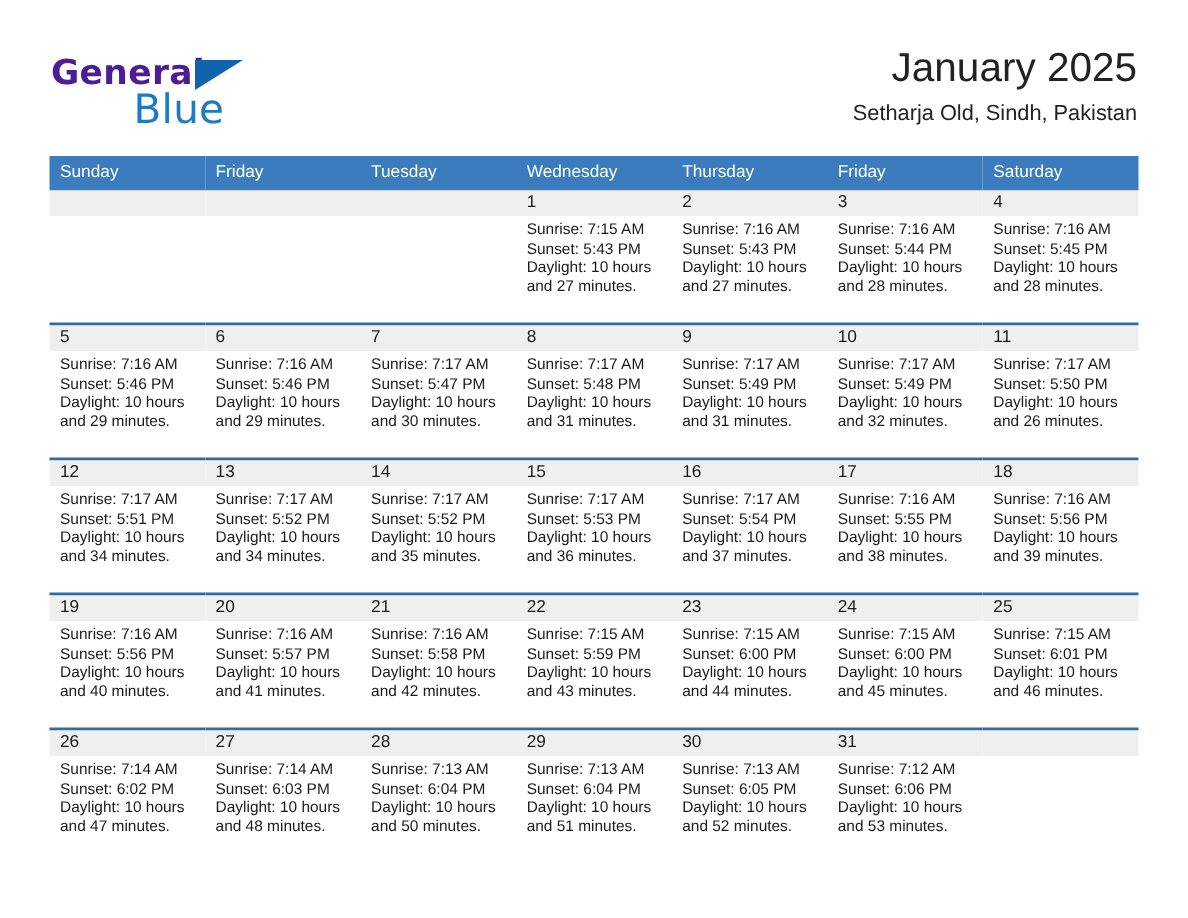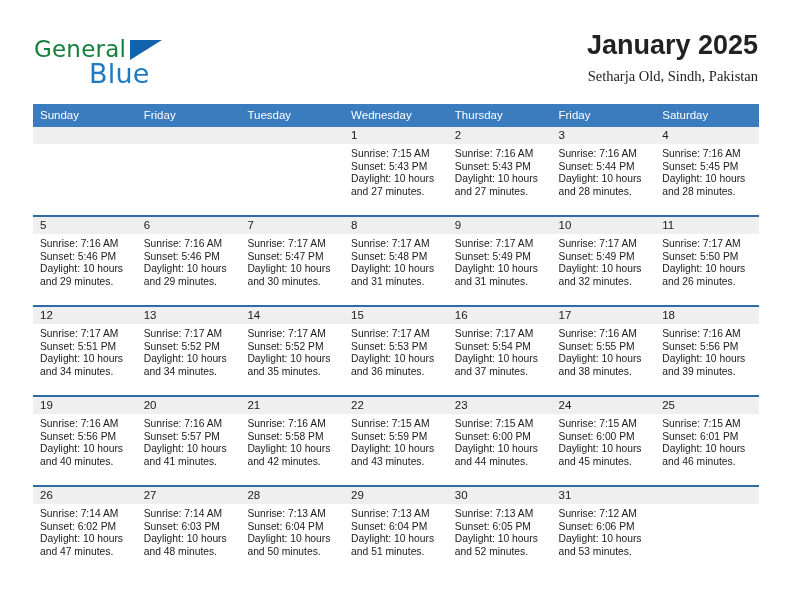--- a/index.html
+++ b/index.html
@@ -35,23 +35,23 @@
     top: 8px;
     width: 140px;
     height: 52px;
   }
   .logo-general {
     position: absolute;
     left: 0;
     top: 0;
     font-size: 23px;
     letter-spacing: 0.2px;
-    color: #15803d;
+    color: #4c1d95;
     font-family: "DejaVu Sans", sans-serif;
-    font-weight: 400;
+    font-weight: 700;
     text-align: right;
   }
   .logo-blue {
     position: absolute;
     left: 55px;
     top: 22px;
     font-size: 27px;
     letter-spacing: 0.2px;
     color: #1f7ac4;
     font-family: "DejaVu Sans", sans-serif;
@@ -69,32 +69,31 @@
 
   .title-block {
     position: absolute;
     right: 0;
     top: 0;
     text-align: right;
   }
   .cal-title {
     font-size: 27px;
     color: #222222;
-    font-weight: 700;
+    font-weight: 400;
     line-height: 34px;
     white-space: nowrap;
   }
   .cal-subtitle {
     font-size: 14.5px;
     color: #222222;
     font-weight: 400;
     line-height: 22px;
     margin-top: 3px;
     white-space: nowrap;
-    font-family: Liberation Serif, serif;
   }
 
   
   .calendar {
     position: absolute;
     left: 33px;
     top: 104px;
     width: 726px;
     border-collapse: collapse;
     table-layout: fixed;

